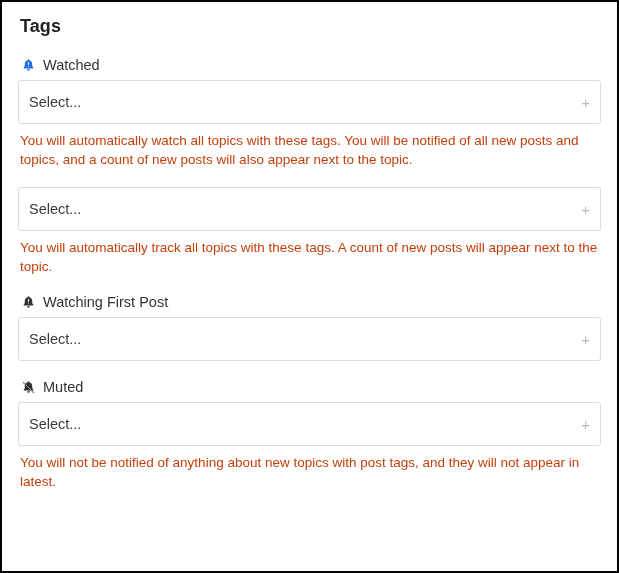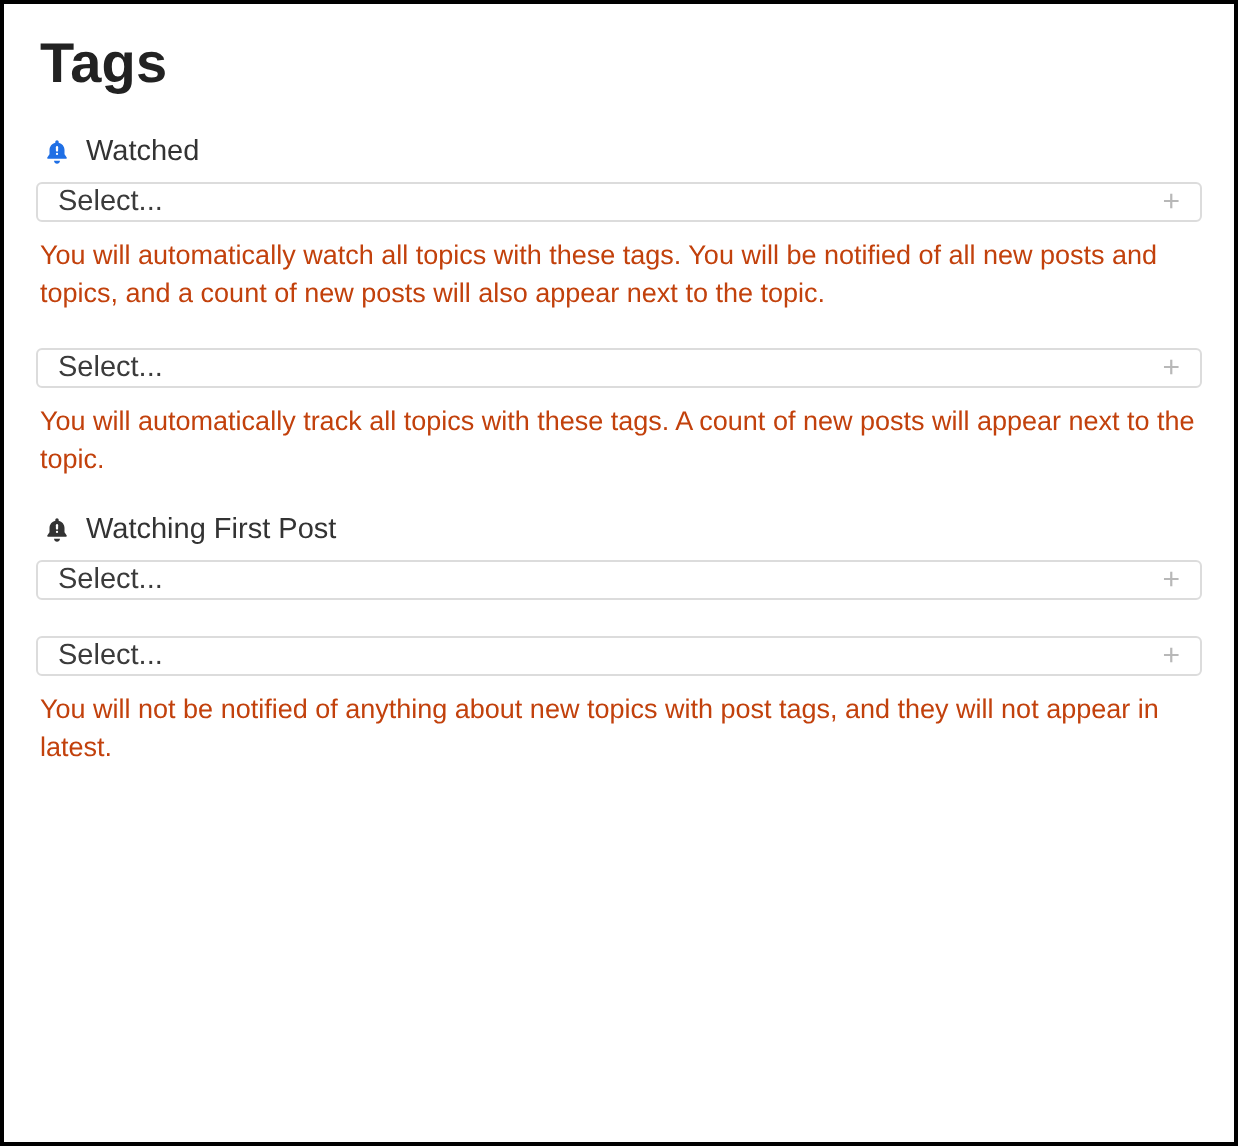--- a/index.html
+++ b/index.html
@@ -17,21 +17,21 @@
     height: 573px;
     box-sizing: border-box;
     border: 2px solid #000000;
     background: #ffffff;
     overflow: hidden;
   }
   #inner {
     padding: 14px 16px 0 16px;
   }
   .page-title {
-    font-size: 28px;
+    font-size: 18px;
     font-weight: bold;
     color: #222222;
     margin: 0 0 20px 2px;
     letter-spacing: 0.1px;
   }
   .section {
     margin-bottom: 18px;
   }
   .section-label {
     display: flex;
@@ -47,21 +47,21 @@
     align-items: center;
     justify-content: center;
     width: 16px;
     height: 16px;
     flex: 0 0 16px;
   }
   .select-box {
     position: relative;
     box-sizing: border-box;
     width: 100%;
-    height: 20px;
+    height: 44px;
     border: 1px solid #dcdcdc;
     border-radius: 3px;
     background: #ffffff;
     display: flex;
     align-items: center;
     padding: 0 10px;
   }
   .select-placeholder {
     font-size: 14.5px;
     color: #3b3b3b;
@@ -132,20 +132,31 @@
         </span>
         <span>Watching First Post</span>
       </div>
       <div class="select-box">
         <span class="select-placeholder">Select...</span>
         <span class="plus-icon">+</span>
       </div>
     </div>
 
     <div class="section">
+      <div class="section-label">
+        <span class="icon">
+          <svg width="15" height="15" viewBox="0 0 16 16" aria-hidden="true">
+            <path fill="#333333" d="M8 1.2c-.5 0-.9.4-.9.9v.4C5.3 2.9 4 4.5 4 6.4v2.3L2.9 10.2c-.3.4 0 .9.5.9h9.2c.5 0 .8-.5.5-.9L12 8.7V6.4c0-1.9-1.3-3.5-3.1-3.9v-.4c0-.5-.4-.9-.9-.9z"></path>
+            <path fill="#333333" d="M6.4 12.1c.1.9.8 1.6 1.6 1.6s1.5-.7 1.6-1.6H6.4z"></path>
+            <line x1="2.2" y1="2.2" x2="13.8" y2="13.8" stroke="#333333" stroke-width="1.3"></line>
+            <line x1="2.2" y1="2.2" x2="13.8" y2="13.8" stroke="#ffffff" stroke-width="0.5"></line>
+          </svg>
+        </span>
+        <span>Muted</span>
+      </div>
       <div class="select-box">
         <span class="select-placeholder">Select...</span>
         <span class="plus-icon">+</span>
       </div>
       <div class="helper-text">You will not be notified of anything about new topics with post tags, and they will not appear in latest.</div>
     </div>
 
   </div>
 </div>
 

